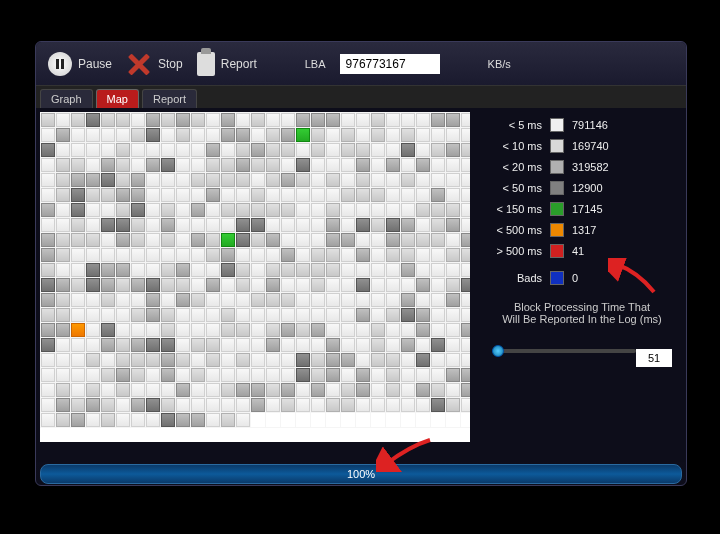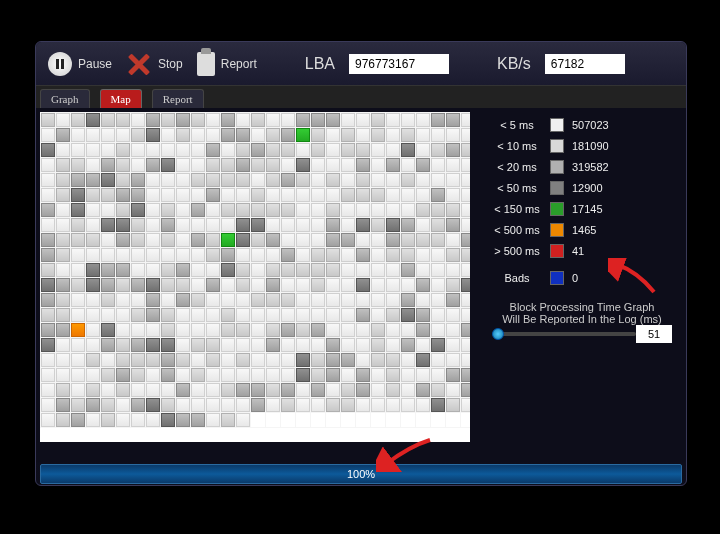--- a/index.html
+++ b/index.html
@@ -51,31 +51,30 @@
   .icon-stop::before { transform: rotate(45deg); }
   .icon-stop::after { transform: rotate(-45deg); }
   .icon-report {
     width: 18px; height: 24px; background: #ddd; border-radius: 2px;
     position: relative;
   }
   .icon-report::before {
     content: ""; position: absolute; top: -4px; left: 4px;
     width: 10px; height: 6px; background: #999; border-radius: 2px 2px 0 0;
   }
-  .field-label { color: #ddd; font-size: 16px; }
+  .field-label { color: #ddd; font-size: 11px; }
   .field-input {
     background: #fff; color: #000; border: none;
     padding: 2px 6px; font-size: 12px; height: 20px;
   }
   
   .tabs {
     height: 22px; display: flex; align-items: flex-end;
-    padding: 2px 4px 0; gap: 10px;
+    padding: 2px 4px 0; gap: 3px;
     background: #222;
-    font-family: Liberation Serif, serif;
   }
   .tab {
     padding: 3px 10px; font-size: 11px;
     background: #2a2a3a; color: #ccc;
     border: 1px solid #444; border-bottom: none;
     border-radius: 3px 3px 0 0; cursor: pointer;
   }
   .tab.active { background: #b91c1c; color: #fff; border-color: #666; }
   
   .body-area {
@@ -114,45 +113,45 @@
   .legend {
     flex: 1;
     padding: 10px 14px 8px 18px;
     color: #eee;
     font-size: 11px;
   }
   .leg-row {
     display: flex; align-items: center; gap: 8px;
     margin-bottom: 7px;
   }
-  .leg-label { width: 50px; text-align: center; }
+  .leg-label { width: 50px; text-align: right; }
   .leg-sw { width: 14px; height: 14px; border: 1px solid #666; }
   .leg-count { color: #eee; }
   .slider-block { margin-top: 16px; text-align: center; font-size: 11px; color:#ccc; }
-  .slider-row { display:flex; align-items:center; margin-top:0; }
+  .slider-row { display:flex; align-items:flex-start; margin-top:24px; }
   .slider-track {
     flex:1; height:4px; background:#444; border-radius:2px; position:relative;
   }
   .slider-thumb {
     position:absolute; left:0%; top:-4px;
     width:12px; height:12px; border-radius:50%;
     background: radial-gradient(#5cf,#17a); border:1px solid #05a;
   }
   .slider-val {
     width:36px; background:#fff; color:#000; border:none;
     text-align:center; height:18px; font-size:11px;
   }
   
   .progress {
     height: 20px; margin: 2px 4px 4px;
     background: linear-gradient(#0a3a6a, #0d5a9a 50%, #0a3a6a);
     border: 1px solid #2a6aa0;
     display:flex; align-items:center; justify-content:center;
     color:#fff; font-size:11px;
-    border-radius: 2px;
+    border-radius: 8px;
   }
   
   .arrow {
     position: absolute; pointer-events: none;
   }
   .arrow svg { display: block; }
 </style>
 </head>
 <body>
 
@@ -169,21 +168,20 @@
     </div>
     <div class="toolbtn">
       <span class="icon-report"></span>
       <span>Report</span>
     </div>
     <span style="flex:0 0 20px"></span>
     <span class="field-label">LBA</span>
     <input class="field-input" style="width: 100px;" value="976773167">
     <span style="flex:0 0 20px"></span>
     <span class="field-label">KB/s</span>
-    <input class="field-input" style="width: 80px;" value="67182">
   </div>
 
   <div class="tabs">
     <div class="tab">Graph</div>
     <div class="tab active">Map</div>
     <div class="tab">Report</div>
   </div>
 
   <div class="body-area">
     <div class="map-wrap">
@@ -797,60 +795,60 @@
           <div style="background: rgb(255, 255, 255); border: none; width: 14px; height: 14px;"></div>
           <div style="background: rgb(255, 255, 255); border: none; width: 14px; height: 14px;"></div>
           <div style="background: rgb(255, 255, 255); border: none; width: 14px; height: 14px;"></div>
         </div>
     </div>
     <div class="legend" id="legend">
 
       <div class="leg-row">
           <span class="leg-label">&lt; 5 ms</span>
           <span class="leg-sw" style="background:#f0f0f0"></span>
-          <span class="leg-count">507023</span>
+          <span class="leg-count">791146</span>
         </div>
         <div class="leg-row">
           <span class="leg-label">&lt; 10 ms</span>
           <span class="leg-sw" style="background:#d8d8d8"></span>
-          <span class="leg-count">181090</span>
+          <span class="leg-count">169740</span>
         </div>
         <div class="leg-row">
           <span class="leg-label">&lt; 20 ms</span>
           <span class="leg-sw" style="background:#b0b0b0"></span>
           <span class="leg-count">319582</span>
         </div>
         <div class="leg-row">
           <span class="leg-label">&lt; 50 ms</span>
           <span class="leg-sw" style="background:#808080"></span>
           <span class="leg-count">12900</span>
         </div>
         <div class="leg-row">
           <span class="leg-label">&lt; 150 ms</span>
           <span class="leg-sw" style="background:#2a9d2a"></span>
           <span class="leg-count">17145</span>
         </div>
         <div class="leg-row">
           <span class="leg-label">&lt; 500 ms</span>
           <span class="leg-sw" style="background:#ee8800"></span>
-          <span class="leg-count">1465</span>
+          <span class="leg-count">1317</span>
         </div>
         <div class="leg-row">
           <span class="leg-label">&gt; 500 ms</span>
           <span class="leg-sw" style="background:#d02020"></span>
           <span class="leg-count">41</span>
         </div>
         <div style="height: 6px;"></div>
         <div class="leg-row">
           <span class="leg-label">Bads</span>
           <span class="leg-sw" style="background:#1030c0"></span>
           <span class="leg-count">0</span>
         </div>
         <div class="slider-block">
-        <div>Block Processing Time Graph</div>
+        <div>Block Processing Time That</div>
         <div>Will Be Reported In the Log (ms)</div>
         <div class="slider-row">
           <div class="slider-track">
             <div class="slider-thumb"></div>
           </div>
           <input class="slider-val" value="51" style="">
         </div>
       </div>
     </div>
   </div>

